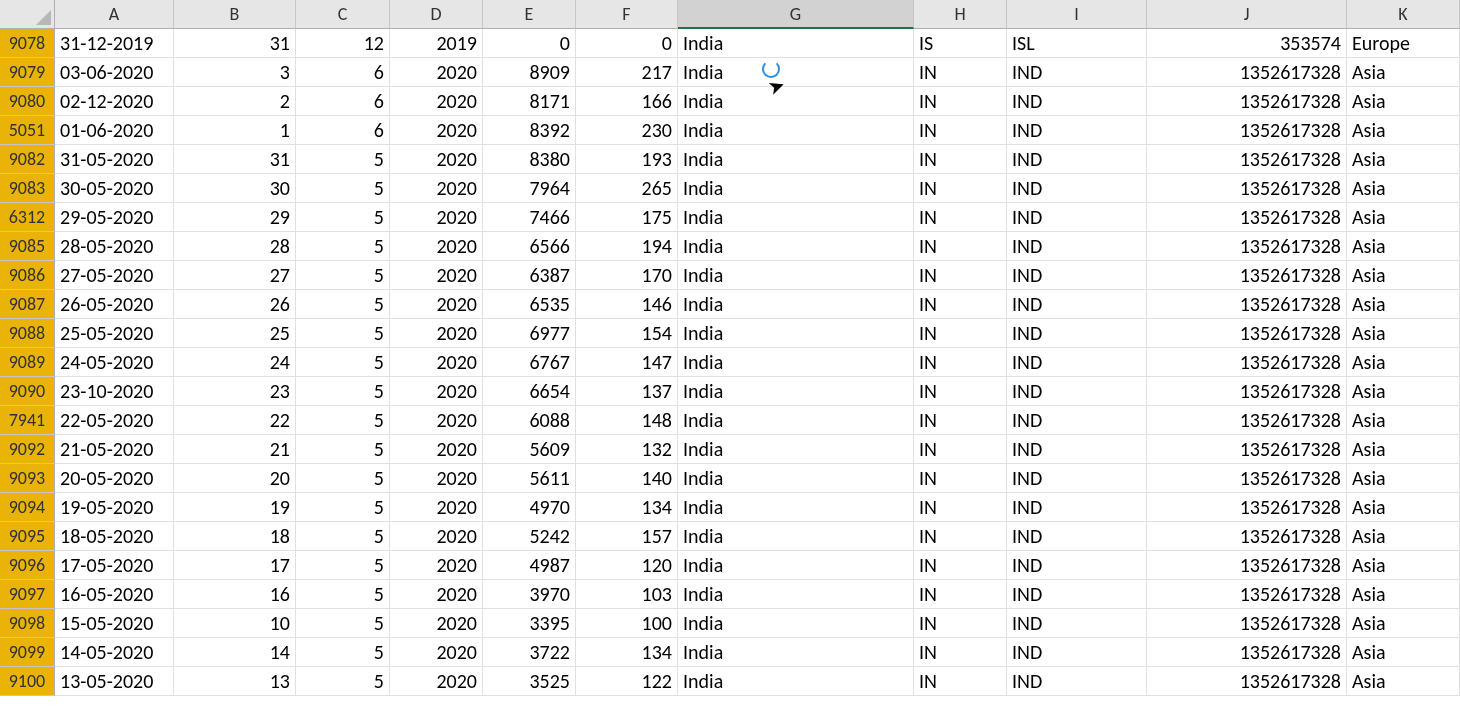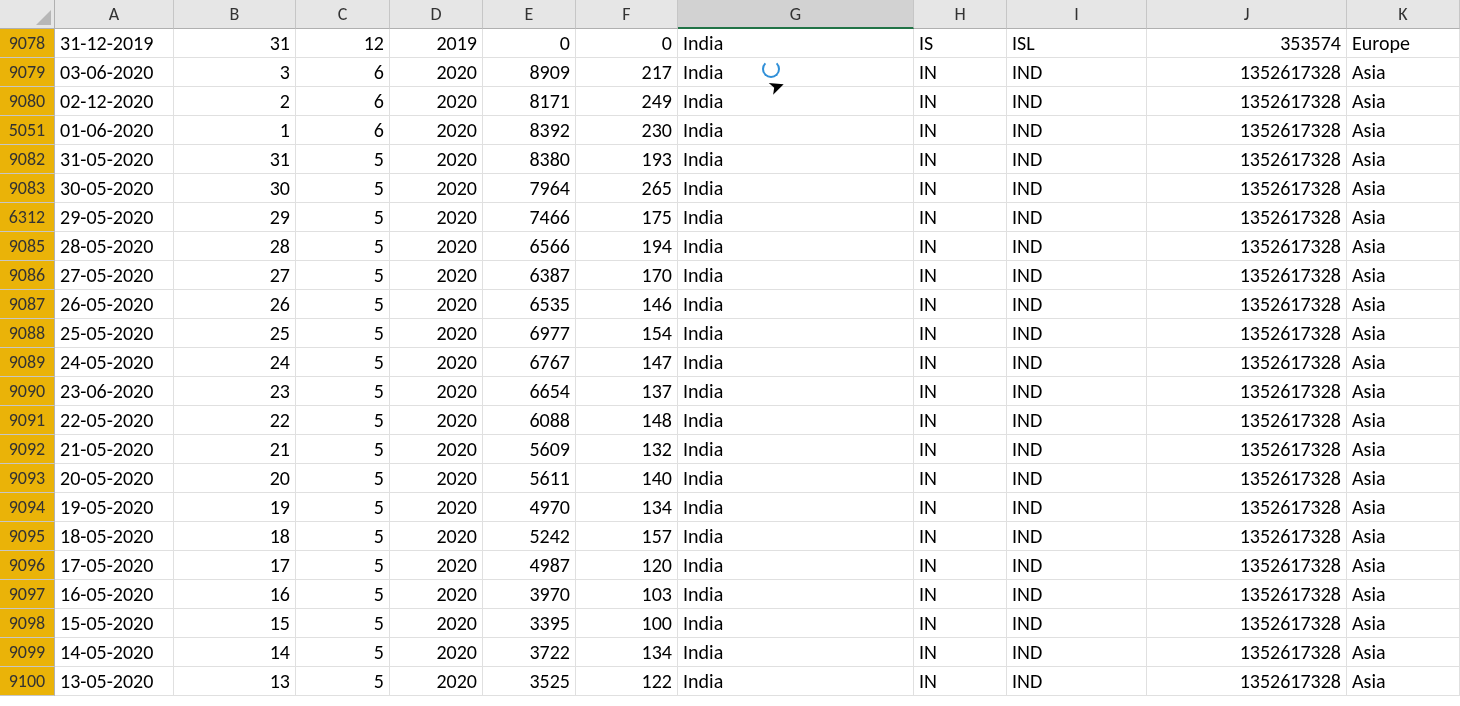--- a/index.html
+++ b/index.html
@@ -130,21 +130,21 @@
     <div class="cell txt">IN</div>
     <div class="cell txt">IND</div>
     <div class="cell num">1352617328</div>
     <div class="cell txt">Asia</div>
     <div class="rowhdr">9080</div>
     <div class="cell txt">02-12-2020</div>
     <div class="cell num">2</div>
     <div class="cell num">6</div>
     <div class="cell num">2020</div>
     <div class="cell num">8171</div>
-    <div class="cell num">249</div>
+    <div class="cell num">166</div>
     <div class="cell txt">India</div>
     <div class="cell txt">IN</div>
     <div class="cell txt">IND</div>
     <div class="cell num">1352617328</div>
     <div class="cell txt">Asia</div>
     <div class="rowhdr">5051</div>
     <div class="cell txt">01-06-2020</div>
     <div class="cell num">1</div>
     <div class="cell num">6</div>
     <div class="cell num">2020</div>
@@ -245,32 +245,32 @@
     <div class="cell num">5</div>
     <div class="cell num">2020</div>
     <div class="cell num">6767</div>
     <div class="cell num">147</div>
     <div class="cell txt">India</div>
     <div class="cell txt">IN</div>
     <div class="cell txt">IND</div>
     <div class="cell num">1352617328</div>
     <div class="cell txt">Asia</div>
     <div class="rowhdr">9090</div>
-    <div class="cell txt">23-06-2020</div>
+    <div class="cell txt">23-10-2020</div>
     <div class="cell num">23</div>
     <div class="cell num">5</div>
     <div class="cell num">2020</div>
     <div class="cell num">6654</div>
     <div class="cell num">137</div>
     <div class="cell txt">India</div>
     <div class="cell txt">IN</div>
     <div class="cell txt">IND</div>
     <div class="cell num">1352617328</div>
     <div class="cell txt">Asia</div>
-    <div class="rowhdr">9091</div>
+    <div class="rowhdr">7941</div>
     <div class="cell txt">22-05-2020</div>
     <div class="cell num">22</div>
     <div class="cell num">5</div>
     <div class="cell num">2020</div>
     <div class="cell num">6088</div>
     <div class="cell num">148</div>
     <div class="cell txt">India</div>
     <div class="cell txt">IN</div>
     <div class="cell txt">IND</div>
     <div class="cell num">1352617328</div>
@@ -342,21 +342,21 @@
     <div class="cell num">2020</div>
     <div class="cell num">3970</div>
     <div class="cell num">103</div>
     <div class="cell txt">India</div>
     <div class="cell txt">IN</div>
     <div class="cell txt">IND</div>
     <div class="cell num">1352617328</div>
     <div class="cell txt">Asia</div>
     <div class="rowhdr">9098</div>
     <div class="cell txt">15-05-2020</div>
-    <div class="cell num">15</div>
+    <div class="cell num">10</div>
     <div class="cell num">5</div>
     <div class="cell num">2020</div>
     <div class="cell num">3395</div>
     <div class="cell num">100</div>
     <div class="cell txt">India</div>
     <div class="cell txt">IN</div>
     <div class="cell txt">IND</div>
     <div class="cell num">1352617328</div>
     <div class="cell txt">Asia</div>
     <div class="rowhdr">9099</div>

